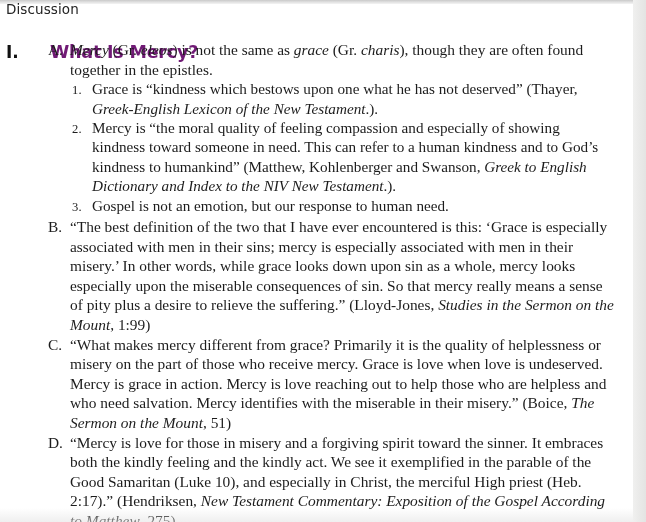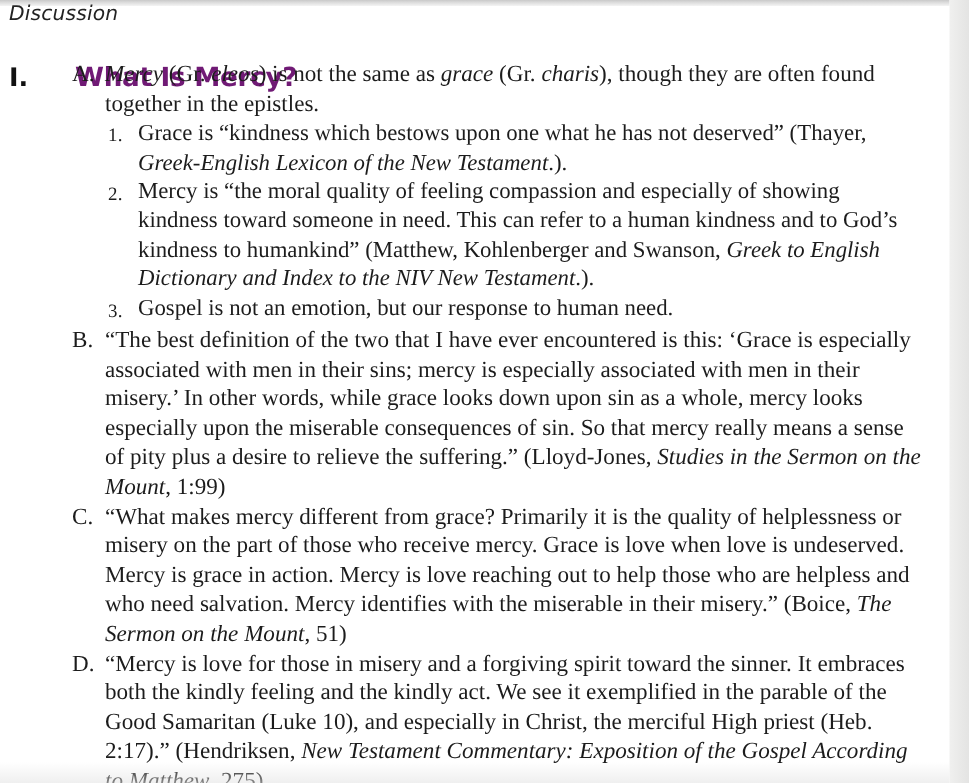--- a/index.html
+++ b/index.html
@@ -48,21 +48,20 @@
     height: 522px;
     padding: 0;
     box-sizing: border-box;
   }
 
   .kicker {
     position: absolute;
     left: 6px;
     top: 1px;
     font-family: "DejaVu Sans", "Liberation Sans", sans-serif;
-    font-style: italic;
     font-size: 13.5px;
     letter-spacing: 0.1px;
     color: #232323;
   }
 
   .heading-row {
     position: absolute;
     left: 6px;
     top: 18px;
     display: flex;

